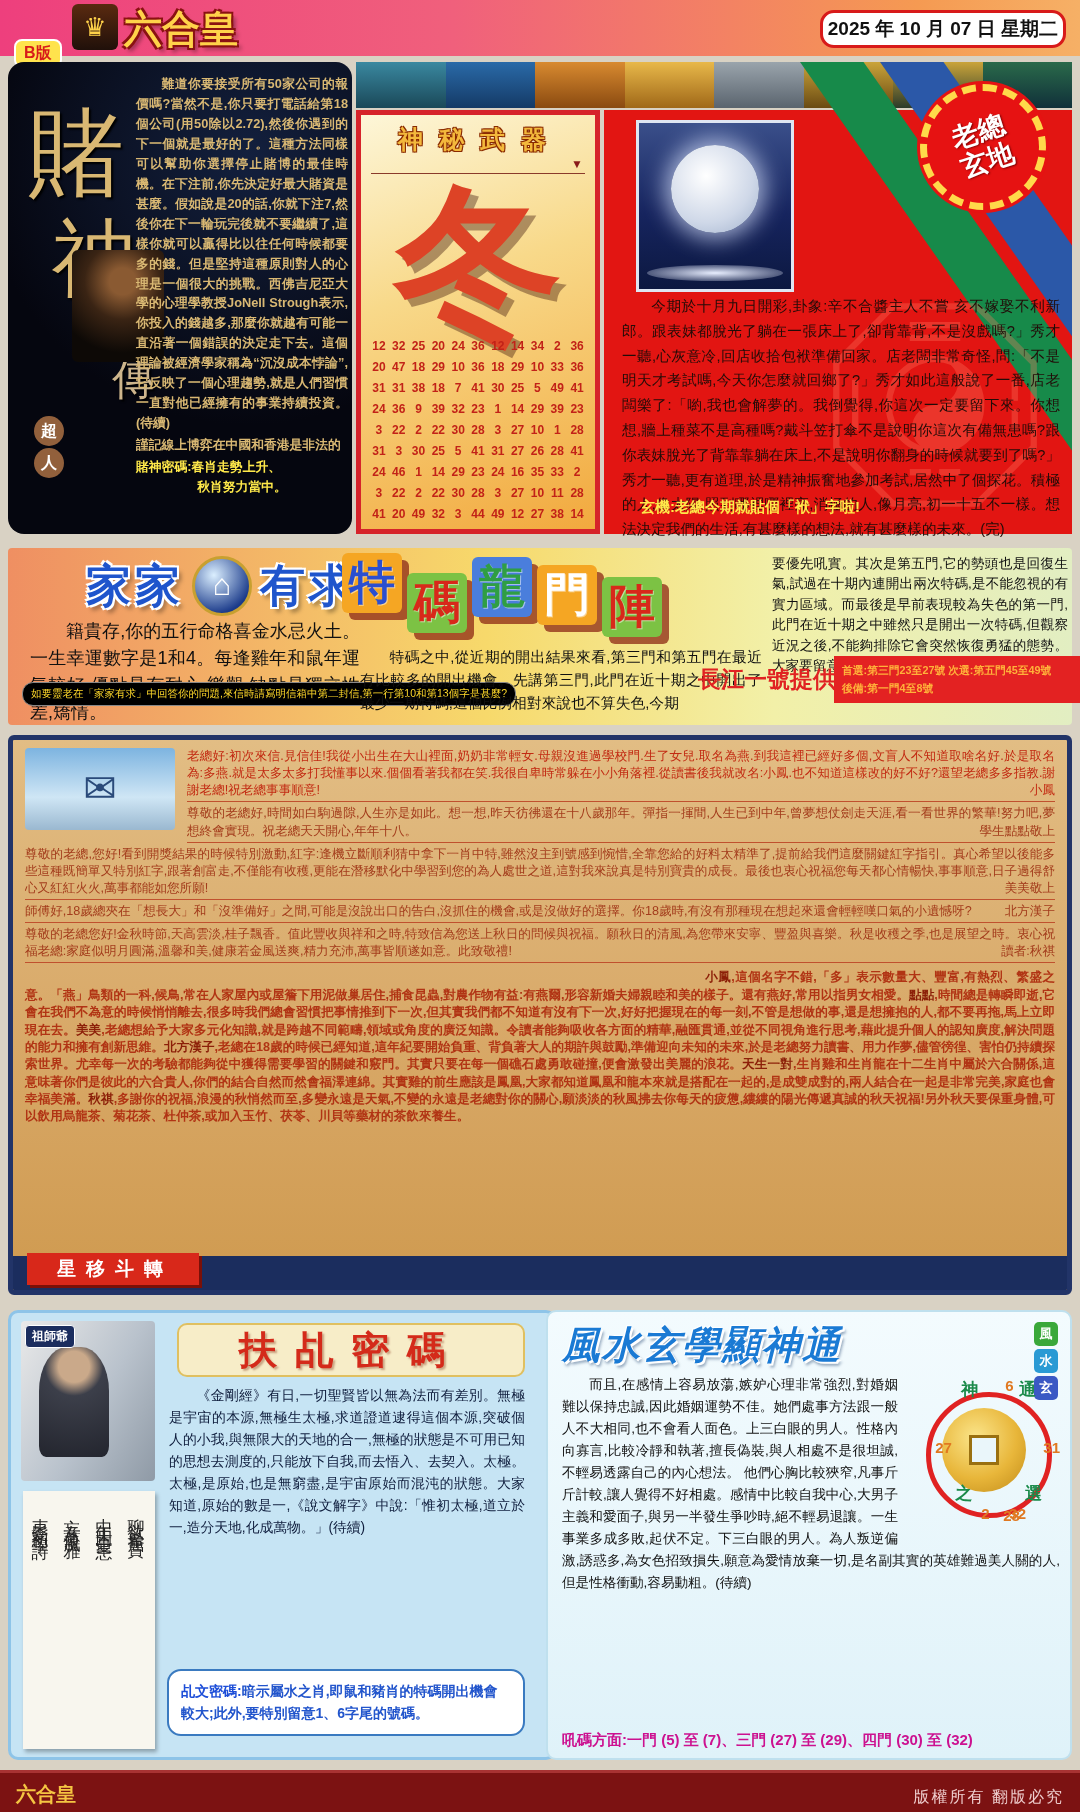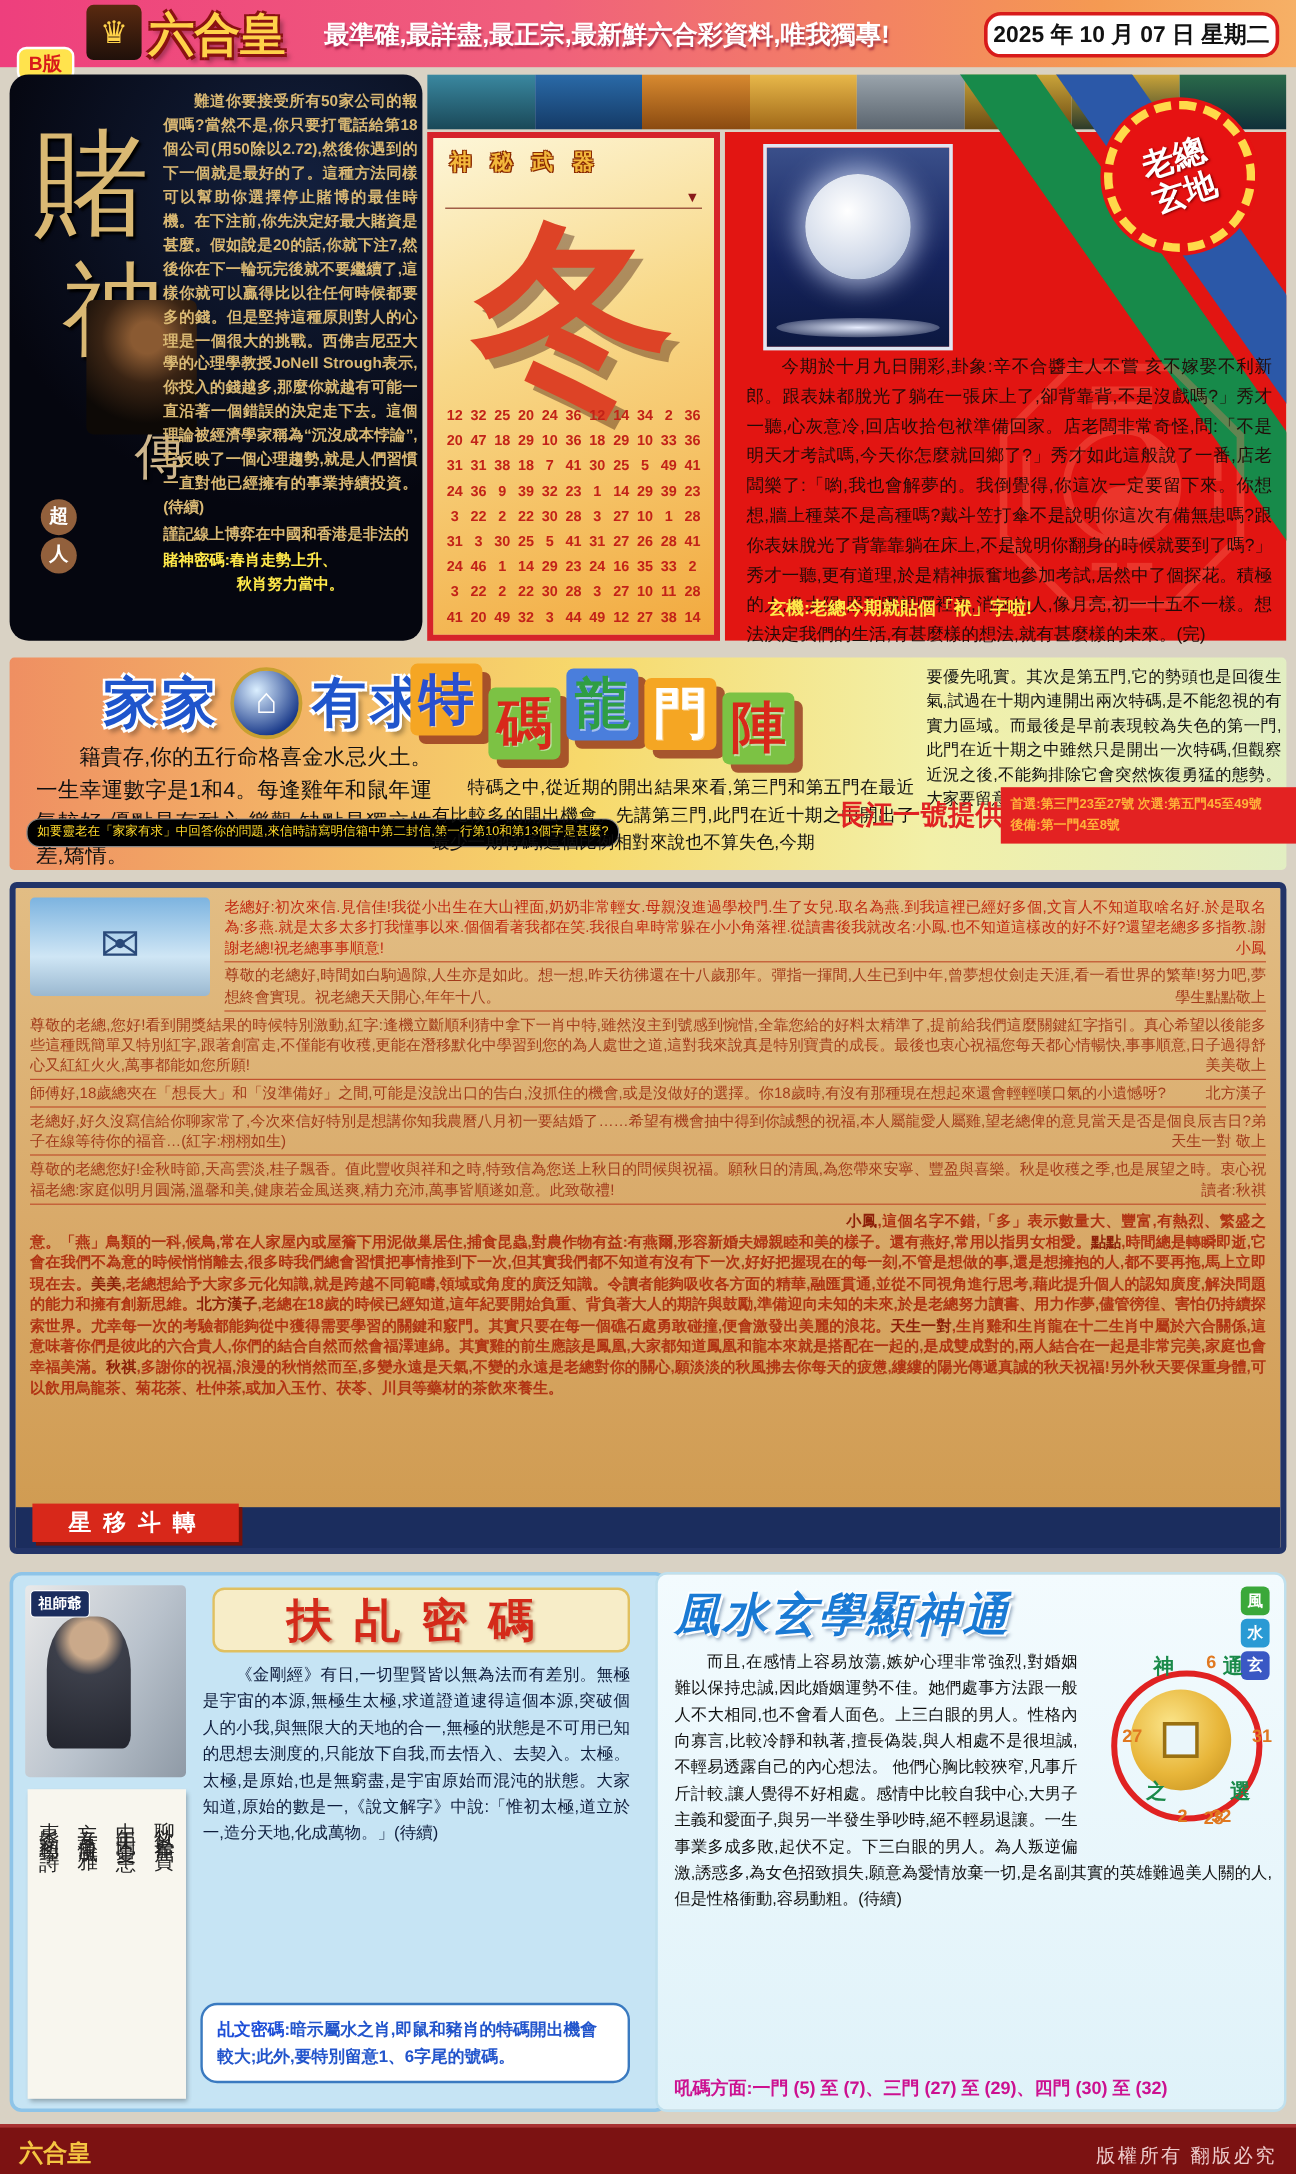--- a/index.html
+++ b/index.html
@@ -38,21 +38,21 @@
   .gbody .ind{text-indent:2em;display:block;}
   .gnote{display:block;margin-top:2px;}
   .gcode{color:#ffe94a;display:block;margin-top:2px;}
   .gcode2{color:#ffe94a;display:block;text-align:center;}
   
   .strip{left:356px;top:62px;width:716px;height:46px;display:flex;overflow:hidden;}
   .strip div{flex:1;height:100%;}
   
   .mbox{left:356px;top:110px;width:244px;height:424px;border:5px solid #d6232a;box-sizing:border-box;
        background:linear-gradient(160deg,#fdf6d8,#f8d98a 40%,#f2a93e);overflow:hidden;}
-  .mtitle{left:14px;top:8px;width:210px;text-align:left;font-size:18px;font-weight:bold;
+  .mtitle{left:14px;top:8px;width:210px;text-align:center;font-size:25px;font-weight:bold;
        letter-spacing:16px;color:#f3b83c;text-shadow:1px 1px 0 #8a2a00,-1px -1px 0 #8a2a00,1px -1px 0 #8a2a00,-1px 1px 0 #8a2a00;}
   .mmark{right:12px;top:42px;color:#8a1a1a;font-size:12px;}
   .mline{left:10px;top:58px;width:214px;height:0;border-top:1.5px solid #8a3a2a;}
   .mchar{left:0;top:48px;width:234px;text-align:center;font-size:168px;line-height:1.2;
        font-family:"DejaVu Serif",serif;font-weight:bold;color:#dd4326;
        text-shadow:7px 7px 0 rgba(60,20,10,.4);}
   .num-grid{left:8px;bottom:8px;width:218px;display:grid;grid-template-columns:repeat(11,1fr);
        row-gap:7px;font-size:12px;font-weight:bold;color:#c22218;text-align:center;}
   
   .rwrap{left:604px;top:62px;width:468px;height:472px;overflow:hidden;}
@@ -180,21 +180,20 @@
 </style>
 </head>
 <body>
 
 <div id="page">
 
   <div class="abs hdr">
     <div class="abs hdr-badge">B版</div>
     <div class="abs hdr-crown">♛</div>
     <div class="abs hdr-logo">六合皇</div>
-    <div class="abs hdr-tag">最準確,最詳盡,最正宗,最新鮮六合彩資料,唯我獨專!</div>
     <div class="abs hdr-date">2025 年 10 月 07 日  星期二</div>
   </div>
 
   <div class="abs gbox">
     <div class="abs gt gt1">賭</div>
     <div class="abs gt gt2">神</div>
     <div class="abs gt gt3">外</div>
     <div class="abs gt gt4">傳</div>
     <div class="abs gphoto"></div>
     <div class="abs gauthor">
@@ -381,21 +380,20 @@
       </div>
   </div>
 
   <div class="abs lframe">
     <div class="lgraphic">✉</div>
     <div>
         <div class="letter"><span>老總好:初次來信.見信佳!我從小出生在大山裡面,奶奶非常輕女.母親沒進過學校門.生了女兒.取名為燕.到我這裡已經好多個,文盲人不知道取啥名好.於是取名為:多燕.就是太多太多打我懂事以來.個個看著我都在笑.我很自卑時常躲在小小角落裡.從讀書後我就改名:小鳳.也不知道這樣改的好不好?還望老總多多指教.謝謝老總!祝老總事事順意!</span><span class="sig">小鳳</span></div>
         <div class="letter"><span>尊敬的老總好,時間如白駒過隙,人生亦是如此。想一想,昨天彷彿還在十八歲那年。彈指一揮間,人生已到中年,曾夢想仗劍走天涯,看一看世界的繁華!努力吧,夢想終會實現。祝老總天天開心,年年十八。</span><span class="sig">學生點點敬上</span></div>
         <div class="letter"><span>尊敬的老總,您好!看到開獎結果的時候特別激動,紅字:逢機立斷順利猜中拿下一肖中特,雖然沒主到號感到惋惜,全靠您給的好料太精準了,提前給我們這麼關鍵紅字指引。真心希望以後能多些這種既簡單又特別紅字,跟著創富走,不僅能有收穫,更能在潛移默化中學習到您的為人處世之道,這對我來說真是特別寶貴的成長。最後也衷心祝福您每天都心情暢快,事事順意,日子過得舒心又紅紅火火,萬事都能如您所願!</span><span class="sig">美美敬上</span></div>
         <div class="letter"><span>師傅好,18歲總夾在「想長大」和「沒準備好」之間,可能是沒說出口的告白,沒抓住的機會,或是沒做好的選擇。你18歲時,有沒有那種現在想起來還會輕輕嘆口氣的小遺憾呀?</span><span class="sig">北方漢子</span></div>
-        <div class="letter"><span>老總好,好久沒寫信給你聊家常了,今次來信好特別是想講你知我農曆八月初一要結婚了……希望有機會抽中得到你誠懇的祝福,本人屬龍愛人屬雞,望老總俾的意見當天是否是個良辰吉日?弟子在線等待你的福音…(紅字:栩栩如生)</span><span class="sig">天生一對 敬上</span></div>
         <div class="letter"><span>尊敬的老總您好!金秋時節,天高雲淡,桂子飄香。值此豐收與祥和之時,特致信為您送上秋日的問候與祝福。願秋日的清風,為您帶來安寧、豐盈與喜樂。秋是收穫之季,也是展望之時。衷心祝福老總:家庭似明月圓滿,溫馨和美,健康若金風送爽,精力充沛,萬事皆順遂如意。此致敬禮!</span><span class="sig">讀者:秋祺</span></div>
       </div>
     <p class="replies"><span class="rspacer"></span><b>小鳳</b><span>,這個名字不錯,「多」表示數量大、豐富,有熱烈、繁盛之意。「燕」鳥類的一科,候鳥,常在人家屋內或屋簷下用泥做巢居住,捕食昆蟲,對農作物有益:有燕爾,形容新婚夫婦親睦和美的樣子。還有燕好,常用以指男女相愛。</span><b>點點</b><span>,時間總是轉瞬即逝,它會在我們不為意的時候悄悄離去,很多時我們總會習慣把事情推到下一次,但其實我們都不知道有沒有下一次,好好把握現在的每一刻,不管是想做的事,還是想擁抱的人,都不要再拖,馬上立即現在去。</span><b>美美</b><span>,老總想給予大家多元化知識,就是跨越不同範疇,領域或角度的廣泛知識。令讀者能夠吸收各方面的精華,融匯貫通,並從不同視角進行思考,藉此提升個人的認知廣度,解決問題的能力和擁有創新思維。</span><b>北方漢子</b><span>,老總在18歲的時候已經知道,這年紀要開始負重、背負著大人的期許與鼓勵,準備迎向未知的未來,於是老總努力讀書、用力作夢,儘管徬徨、害怕仍持續探索世界。尤幸每一次的考驗都能夠從中獲得需要學習的關鍵和竅門。其實只要在每一個礁石處勇敢碰撞,便會激發出美麗的浪花。</span><b>天生一對</b><span>,生肖雞和生肖龍在十二生肖中屬於六合關係,這意味著你們是彼此的六合貴人,你們的結合自然而然會福澤連綿。其實雞的前生應該是鳳凰,大家都知道鳳凰和龍本來就是搭配在一起的,是成雙成對的,兩人結合在一起是非常完美,家庭也會幸福美滿。</span><b>秋祺</b><span>,多謝你的祝福,浪漫的秋悄然而至,多變永遠是天氣,不變的永遠是老總對你的關心,願淡淡的秋風拂去你每天的疲憊,縷縷的陽光傳遞真誠的秋天祝福!另外秋天要保重身體,可以飲用烏龍茶、菊花茶、杜仲茶,或加入玉竹、茯苓、川貝等藥材的茶飲來養生。</span></p>
     <div class="lbar"></div>
     <div class="ribbon">星移斗轉</div>
   </div>
 
   <div class="abs pbox">
     <div class="pphoto">
       <div class="fig"></div>

